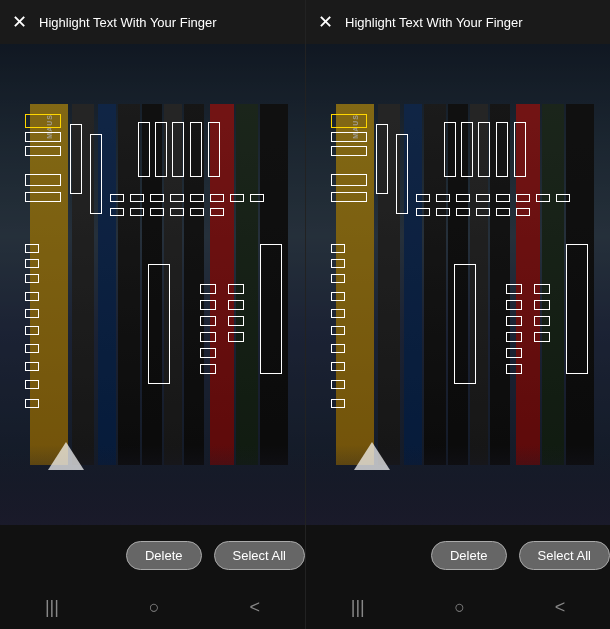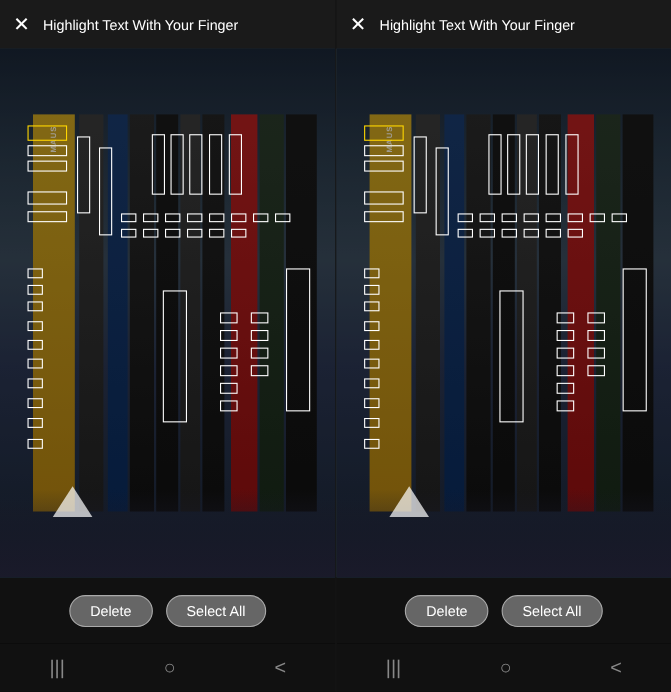--- a/index.html
+++ b/index.html
@@ -81,21 +81,21 @@
       position: absolute;
       top: 0; left: 0; right: 0; bottom: 0;
       background: rgba(0,0,0,0.35);
     }
 
     .bottom-bar {
       height: 60px;
       background: #111;
       display: flex;
       align-items: center;
-      justify-content: center;
+      justify-content: flex-end;
       gap: 12px;
       flex-shrink: 0;
     }
 
     .action-btn {
       background: #555;
       color: #fff;
       border: none;
       border-radius: 20px;
       padding: 6px 18px;

